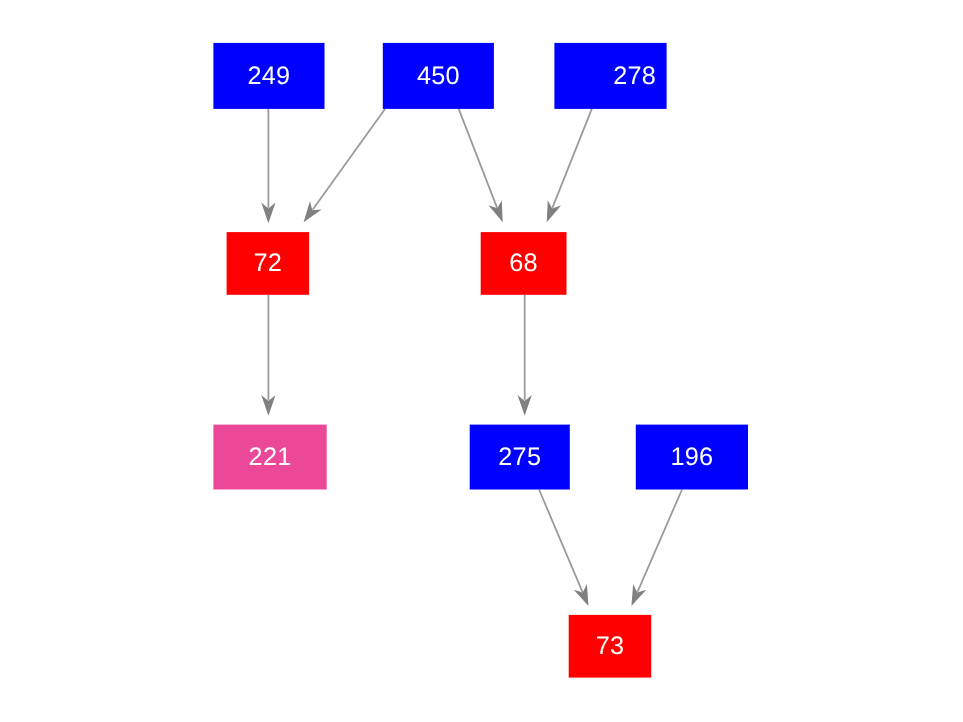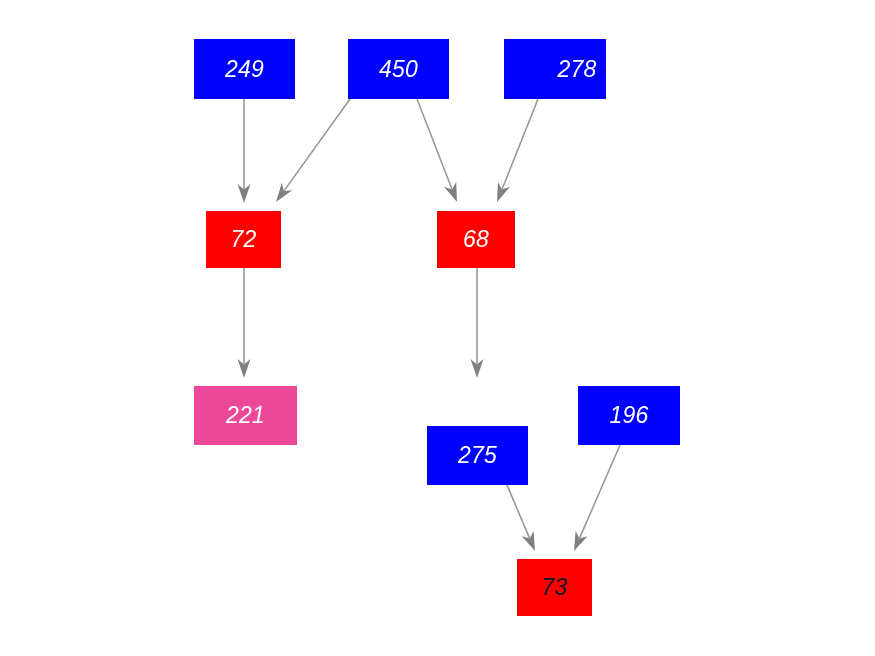--- a/index.html
+++ b/index.html
@@ -14,21 +14,20 @@
     position: relative;
     overflow: hidden;
     font-family: "Liberation Sans", sans-serif;
   }
   #graph-canvas {
     position: absolute;
     left: 0;
     top: 0;
     width: 875px;
     height: 656px;
-    font-style: italic;
   }
   #edge-layer {
     position: absolute;
     left: 0;
     top: 0;
     width: 875px;
     height: 656px;
     pointer-events: none;
   }
   .node {
@@ -103,24 +102,24 @@
       </div>
       <div class="node" style="left: 206px; top: 211px; width: 75px; height: 57px; background: rgb(255, 0, 0); color: rgb(255, 255, 255); align-items: center;">
         <span class="node-label">72</span>
       </div>
       <div class="node" style="left: 437px; top: 211px; width: 78px; height: 57px; background: rgb(255, 0, 0); color: rgb(255, 255, 255);">
         <span class="node-label">68</span>
       </div>
       <div class="node" style="left: 194px; top: 386px; width: 103px; height: 59px; background: #ec4899; color: rgb(255, 255, 255);">
         <span class="node-label">221</span>
       </div>
-      <div class="node" style="left: 427px; top: 386px; width: 101px; height: 59px; background: rgb(0, 0, 255); color: rgb(255, 255, 255); margin-top: 40px;">
+      <div class="node" style="left: 427px; top: 386px; width: 91px; height: 59px; background: rgb(0, 0, 255); color: rgb(255, 255, 255);">
         <span class="node-label">275</span>
       </div>
       <div class="node" style="left: 578px; top: 386px; width: 102px; height: 59px; background: rgb(0, 0, 255); color: rgb(255, 255, 255);">
         <span class="node-label">196</span>
       </div>
-      <div class="node" style="left: 517px; top: 559px; width: 75px; height: 57px; background: rgb(255, 0, 0); color: #0f172a;">
+      <div class="node" style="left: 517px; top: 559px; width: 75px; height: 57px; background: rgb(255, 0, 0); color: #ffffff;">
         <span class="node-label">73</span>
       </div>
     </div>
 
 </div>
 
 </body></html>

